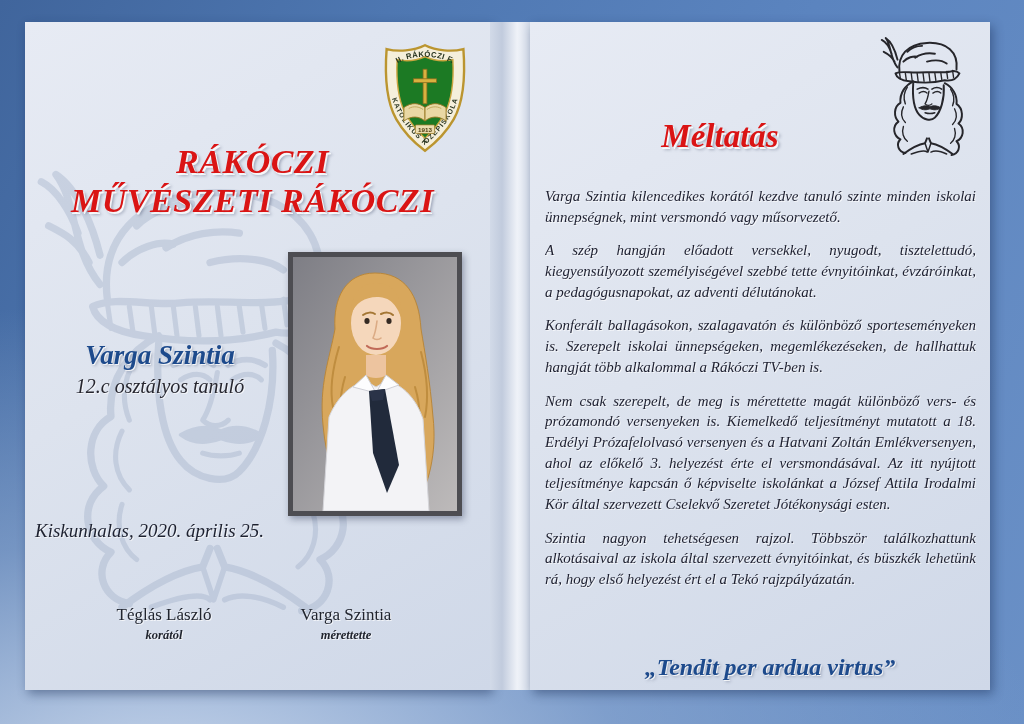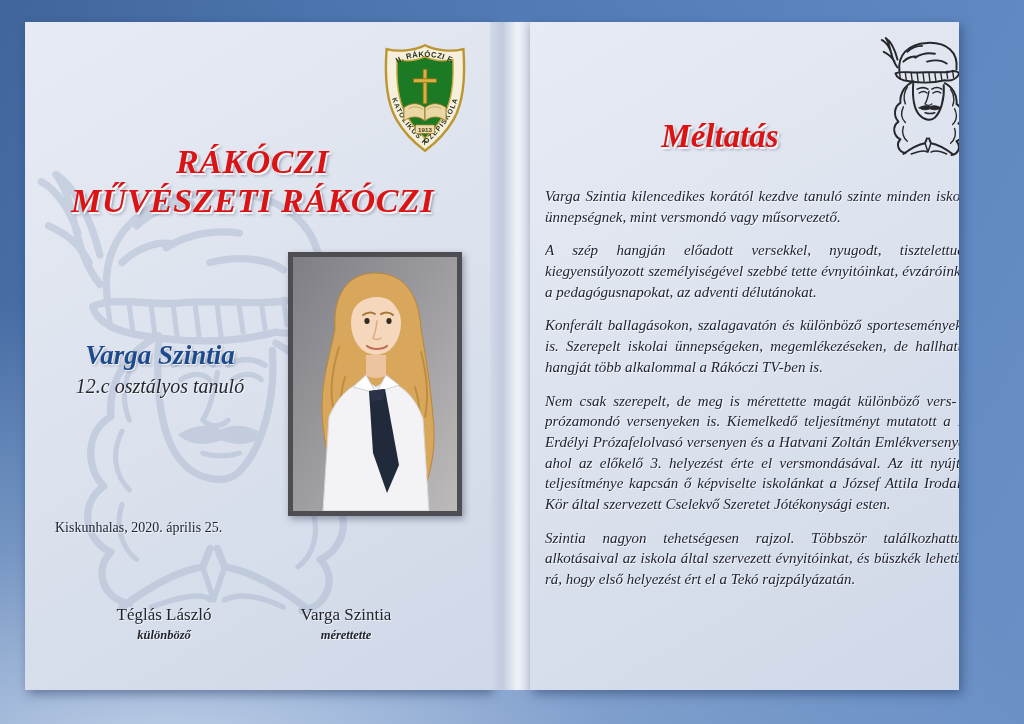--- a/index.html
+++ b/index.html
@@ -11,21 +11,21 @@
       linear-gradient(118deg,#40659c 0%,#4e77b1 28%,#5b84bf 58%,#6a90c6 100%);
     position:relative;
   }
   .page{
     position:absolute;top:22px;height:668px;
     background:linear-gradient(150deg,#e7ebf4 0%,#dde3ee 45%,#cfd8e8 100%);
     box-shadow:3px 4px 10px rgba(22,42,82,.45);
     overflow:hidden;
   }
   .page-left{left:25px;width:465px;}
-  .page-right{left:530px;width:401px;padding-left:28px;}
+  .page-right{left:530px;width:460px;}
   .spine{
     position:absolute;left:490px;top:22px;width:40px;height:668px;
     background:linear-gradient(90deg,#d2dae8 0%,#c1cbdd 30%,#eff2f8 68%,#d5ddea 100%);
   }
   
   .watermark{position:absolute;left:-35px;top:115px;width:440px;height:515px;color:#a4b2ca;opacity:.42;}
   .crest{position:absolute;left:352px;top:20px;width:96px;height:112px;}
   .award-title{
     position:absolute;left:0;top:120px;width:455px;text-align:center;
     color:#da1414;font-weight:bold;font-style:italic;font-size:34px;line-height:1.16;
@@ -42,23 +42,22 @@
   .recipient-name{
     color:#1d4a8c;font-weight:bold;font-style:italic;font-size:27px;
     text-shadow:1px 1px 0 rgba(255,255,255,.8),2px 2px 3px rgba(70,80,110,.35);
   }
   .recipient-class{
     margin-top:4px;color:#26262f;font-style:italic;font-size:20px;
     text-shadow:1px 1px 0 rgba(255,255,255,.7);
   }
   .place-date{
     position:absolute;left:10px;top:498px;
-    color:#1d2130;font-size:14px;
+    color:#1d2130;font-style:italic;font-size:19px;
     text-shadow:1px 1px 0 rgba(255,255,255,.7);
-    margin-left:20px;
   }
   .sig{position:absolute;top:583px;width:170px;text-align:center;}
   .sig-1{left:54px;}
   .sig-2{left:236px;}
   .sig-name{color:#20242e;font-size:17px;text-shadow:1px 1px 0 rgba(255,255,255,.7);}
   .sig-role{margin-top:3px;color:#20242e;font-style:italic;font-weight:bold;font-size:12.5px;text-shadow:1px 1px 0 rgba(255,255,255,.7);}
   
   .sketch{position:absolute;left:338px;top:6px;width:118px;height:138px;color:#26262b;}
   .meltatas{
     position:absolute;left:40px;top:96px;width:300px;margin:0;text-align:center;
@@ -176,21 +175,21 @@
 
     <div class="recipient">
       <div class="recipient-name">Varga Szintia</div>
       <div class="recipient-class">12.c osztályos tanuló</div>
     </div>
 
     <div class="place-date">Kiskunhalas, 2020. április 25.</div>
 
     <div class="sig sig-1">
       <div class="sig-name">Téglás László</div>
-      <div class="sig-role">különböző</div>
+      <div class="sig-role">korától</div>
     </div>
     <div class="sig sig-2">
       <div class="sig-name">Varga Szintia</div>
       <div class="sig-role">mérettette</div>
     </div>
   </div>
 
   <div class="spine"></div>
 
   <div class="page page-right">
@@ -202,15 +201,16 @@
     <h1 class="meltatas">Méltatás</h1>
 
     <div class="paragraphs">
       <p>Varga Szintia kilencedikes korától kezdve tanuló szinte minden iskolai ünnepségnek, mint versmondó vagy műsorvezető.</p>
       <p>A szép hangján előadott versekkel, nyugodt, tisztelettudó, kiegyensúlyozott személyiségével szebbé tette évnyitóinkat, évzáróinkat, a pedagógusnapokat, az adventi délutánokat.</p>
       <p>Konferált ballagásokon, szalagavatón és különböző sporteseményeken is. Szerepelt iskolai ünnepségeken, megemlékezéseken, de hallhattuk hangját több alkalommal a Rákóczi TV-ben is.</p>
       <p>Nem csak szerepelt, de meg is mérettette magát különböző vers- és prózamondó versenyeken is. Kiemelkedő teljesítményt mutatott a 18. Erdélyi Prózafelolvasó versenyen és a Hatvani Zoltán Emlékversenyen, ahol az előkelő 3. helyezést érte el versmondásával. Az itt nyújtott teljesítménye kapcsán ő képviselte iskolánkat a József Attila Irodalmi Kör által szervezett Cselekvő Szeretet Jótékonysági esten.</p>
       <p>Szintia nagyon tehetségesen rajzol. Többször találkozhattunk alkotásaival az iskola által szervezett évnyitóinkat, és büszkék lehetünk rá, hogy első helyezést ért el a Tekó rajzpályázatán.</p>
     </div>
 
+    <div class="quote">„Tendit per ardua virtus”</div>
   </div>
 
 </div>
 
 </body></html>

